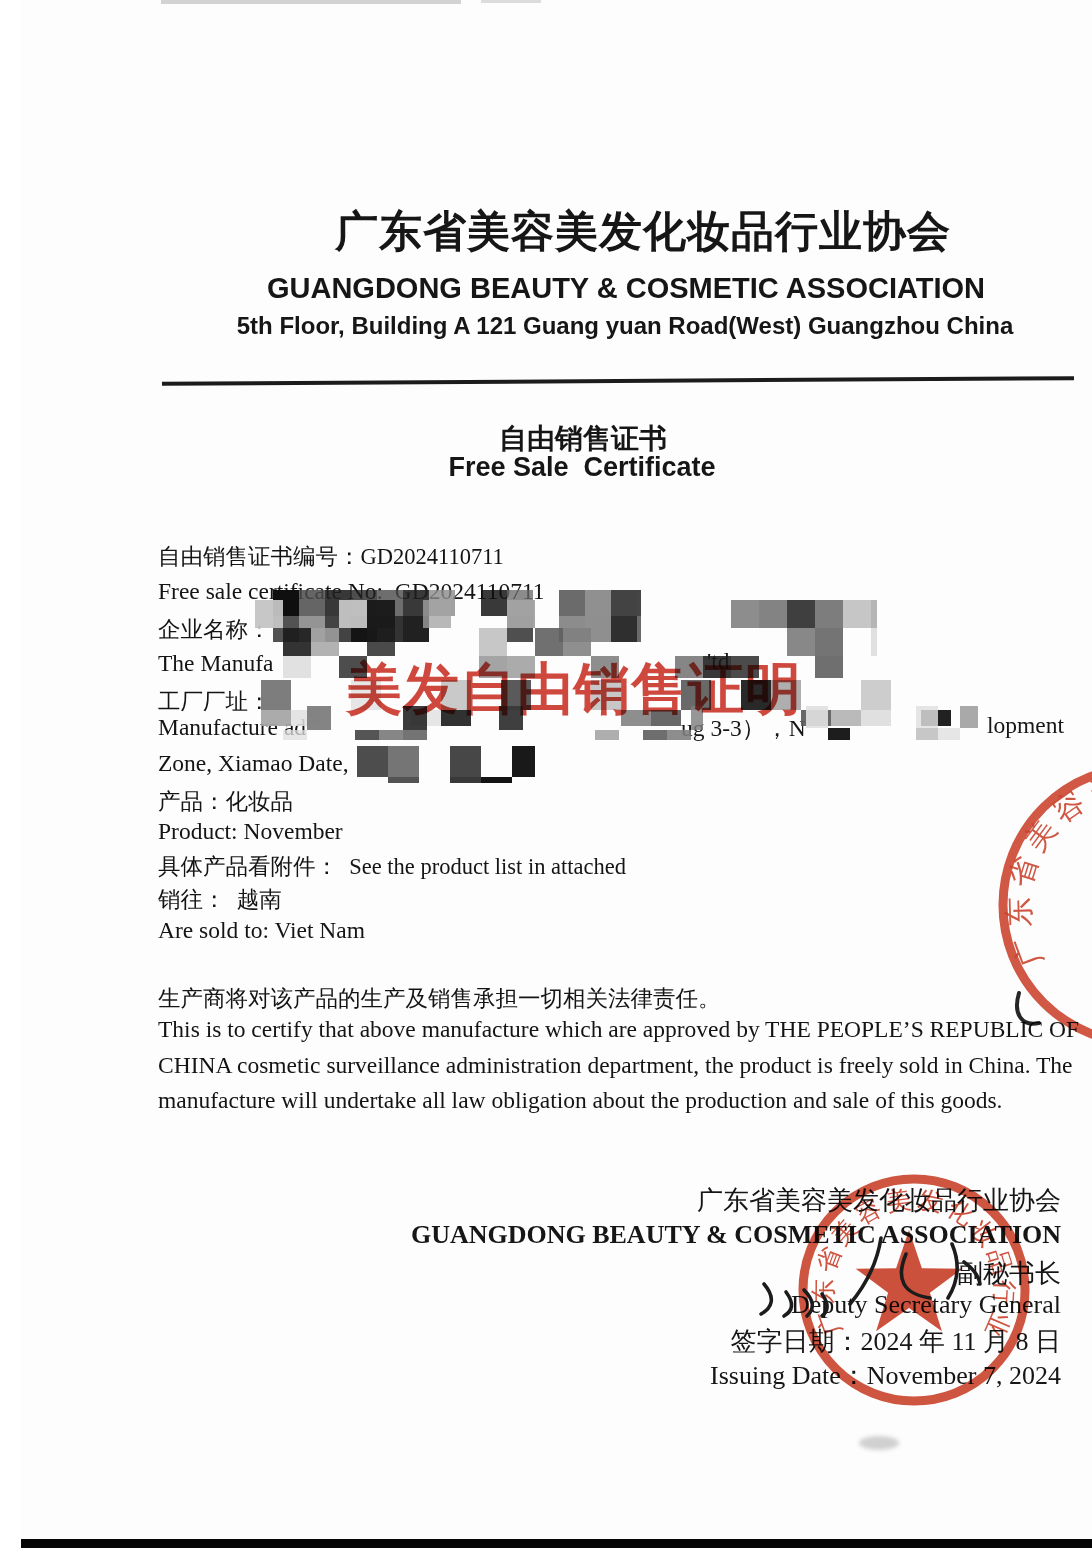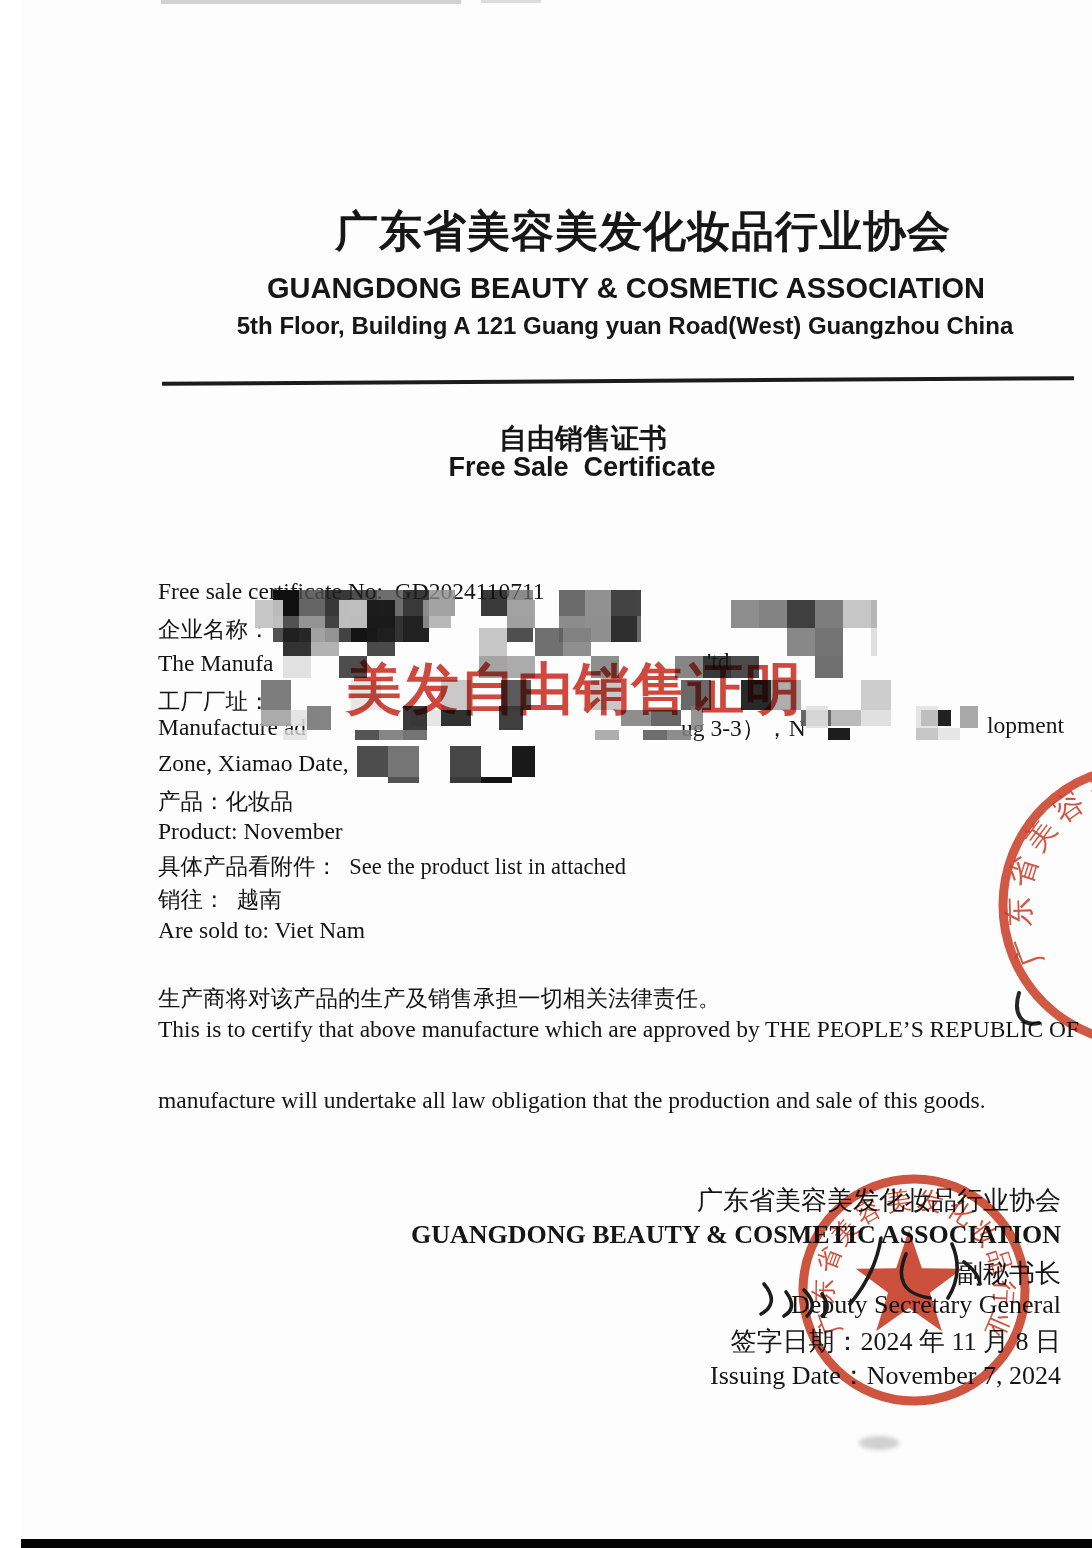--- a/index.html
+++ b/index.html
@@ -44,37 +44,39 @@
   <div class="smudge"></div>
 
   <div class="abs center sans h-org-cn">广东省美容美发化妆品行业协会</div>
   <div class="abs center sans h-org-en">GUANGDONG BEAUTY &amp; COSMETIC ASSOCIATION</div>
   <div class="abs center h-addr sans">5th Floor, Building A 121 Guang yuan Road(West) Guangzhou China</div>
   <div class="divider abs"></div>
 
   <div class="abs center sans t-cn">自由销售证书</div>
   <div class="abs center sans t-en">Free Sale  Certificate</div>
 
+  <div class="abs ln lncn" style="top:541px">自由销售证书编号：GD2024110711</div>
   <div class="abs ln" style="top:578px">Free sale certificate No:  GD2024110711</div>
   <div class="abs ln lncn" style="top:614px">企业名称：</div>
   <div class="abs ln" style="top:650px">The Manufa</div>
   <div class="frag" style="left:686px;top:648px">'td</div>
   <div class="abs ln lncn" style="top:686px">工厂厂址：</div>
   <div class="abs ln" style="top:714px">Manufacture ad</div>
   <div class="frag" style="left:660px;top:712px">ug 3-3），N</div>
   <div class="frag" style="left:966px;top:712px">lopment</div>
   <div class="abs ln" style="top:750px">Zone, Xiamao Date,</div>
   <div class="abs ln lncn" style="top:786px">产品：化妆品</div>
   <div class="abs ln" style="top:818px">Product: November</div>
   <div class="abs ln lncn" style="top:851px">具体产品看附件：  See the product list in attached</div>
   <div class="abs ln lncn" style="top:884px">销往：  越南</div>
   <div class="abs ln" style="top:917px">Are sold to: Viet Nam</div>
   <div class="abs ln lncn" style="top:983px">生产商将对该产品的生产及销售承担一切相关法律责任。</div>
   <div class="abs ln" style="top:1016px">This is to certify that above manufacture which are approved by THE PEOPLE’S REPUBLIC OF</div>
-  <div class="abs ln" style="top:1087px">manufacture will undertake all law obligation that the production and sale of this goods.</div>
+  <div class="abs ln" style="top:1052px">CHINA cosmetic surveillance administration department, the product is freely sold in China. The</div>
+  <div class="abs ln" style="top:1087px">manufacture will undertake all law obligation about the production and sale of this goods.</div>
 
   <div class="abs wm">美发自由销售证明</div>
 
   <div class="abs ft lncn" style="top:1183px">广东省美容美发化妆品行业协会</div>
   <div class="abs ft ftb" style="top:1220px">GUANGDONG BEAUTY &amp; COSMETIC ASSOCIATION</div>
   <div class="abs ft lncn" style="top:1256px">副秘书长</div>
   <div class="abs ft" style="top:1290px">Deputy Secretary General</div>
   <div class="abs ft lncn" style="top:1324px">签字日期：2024 年 11 月 8 日</div>
   <div class="abs ft" style="top:1358px">Issuing Date：November 7, 2024</div>
 

